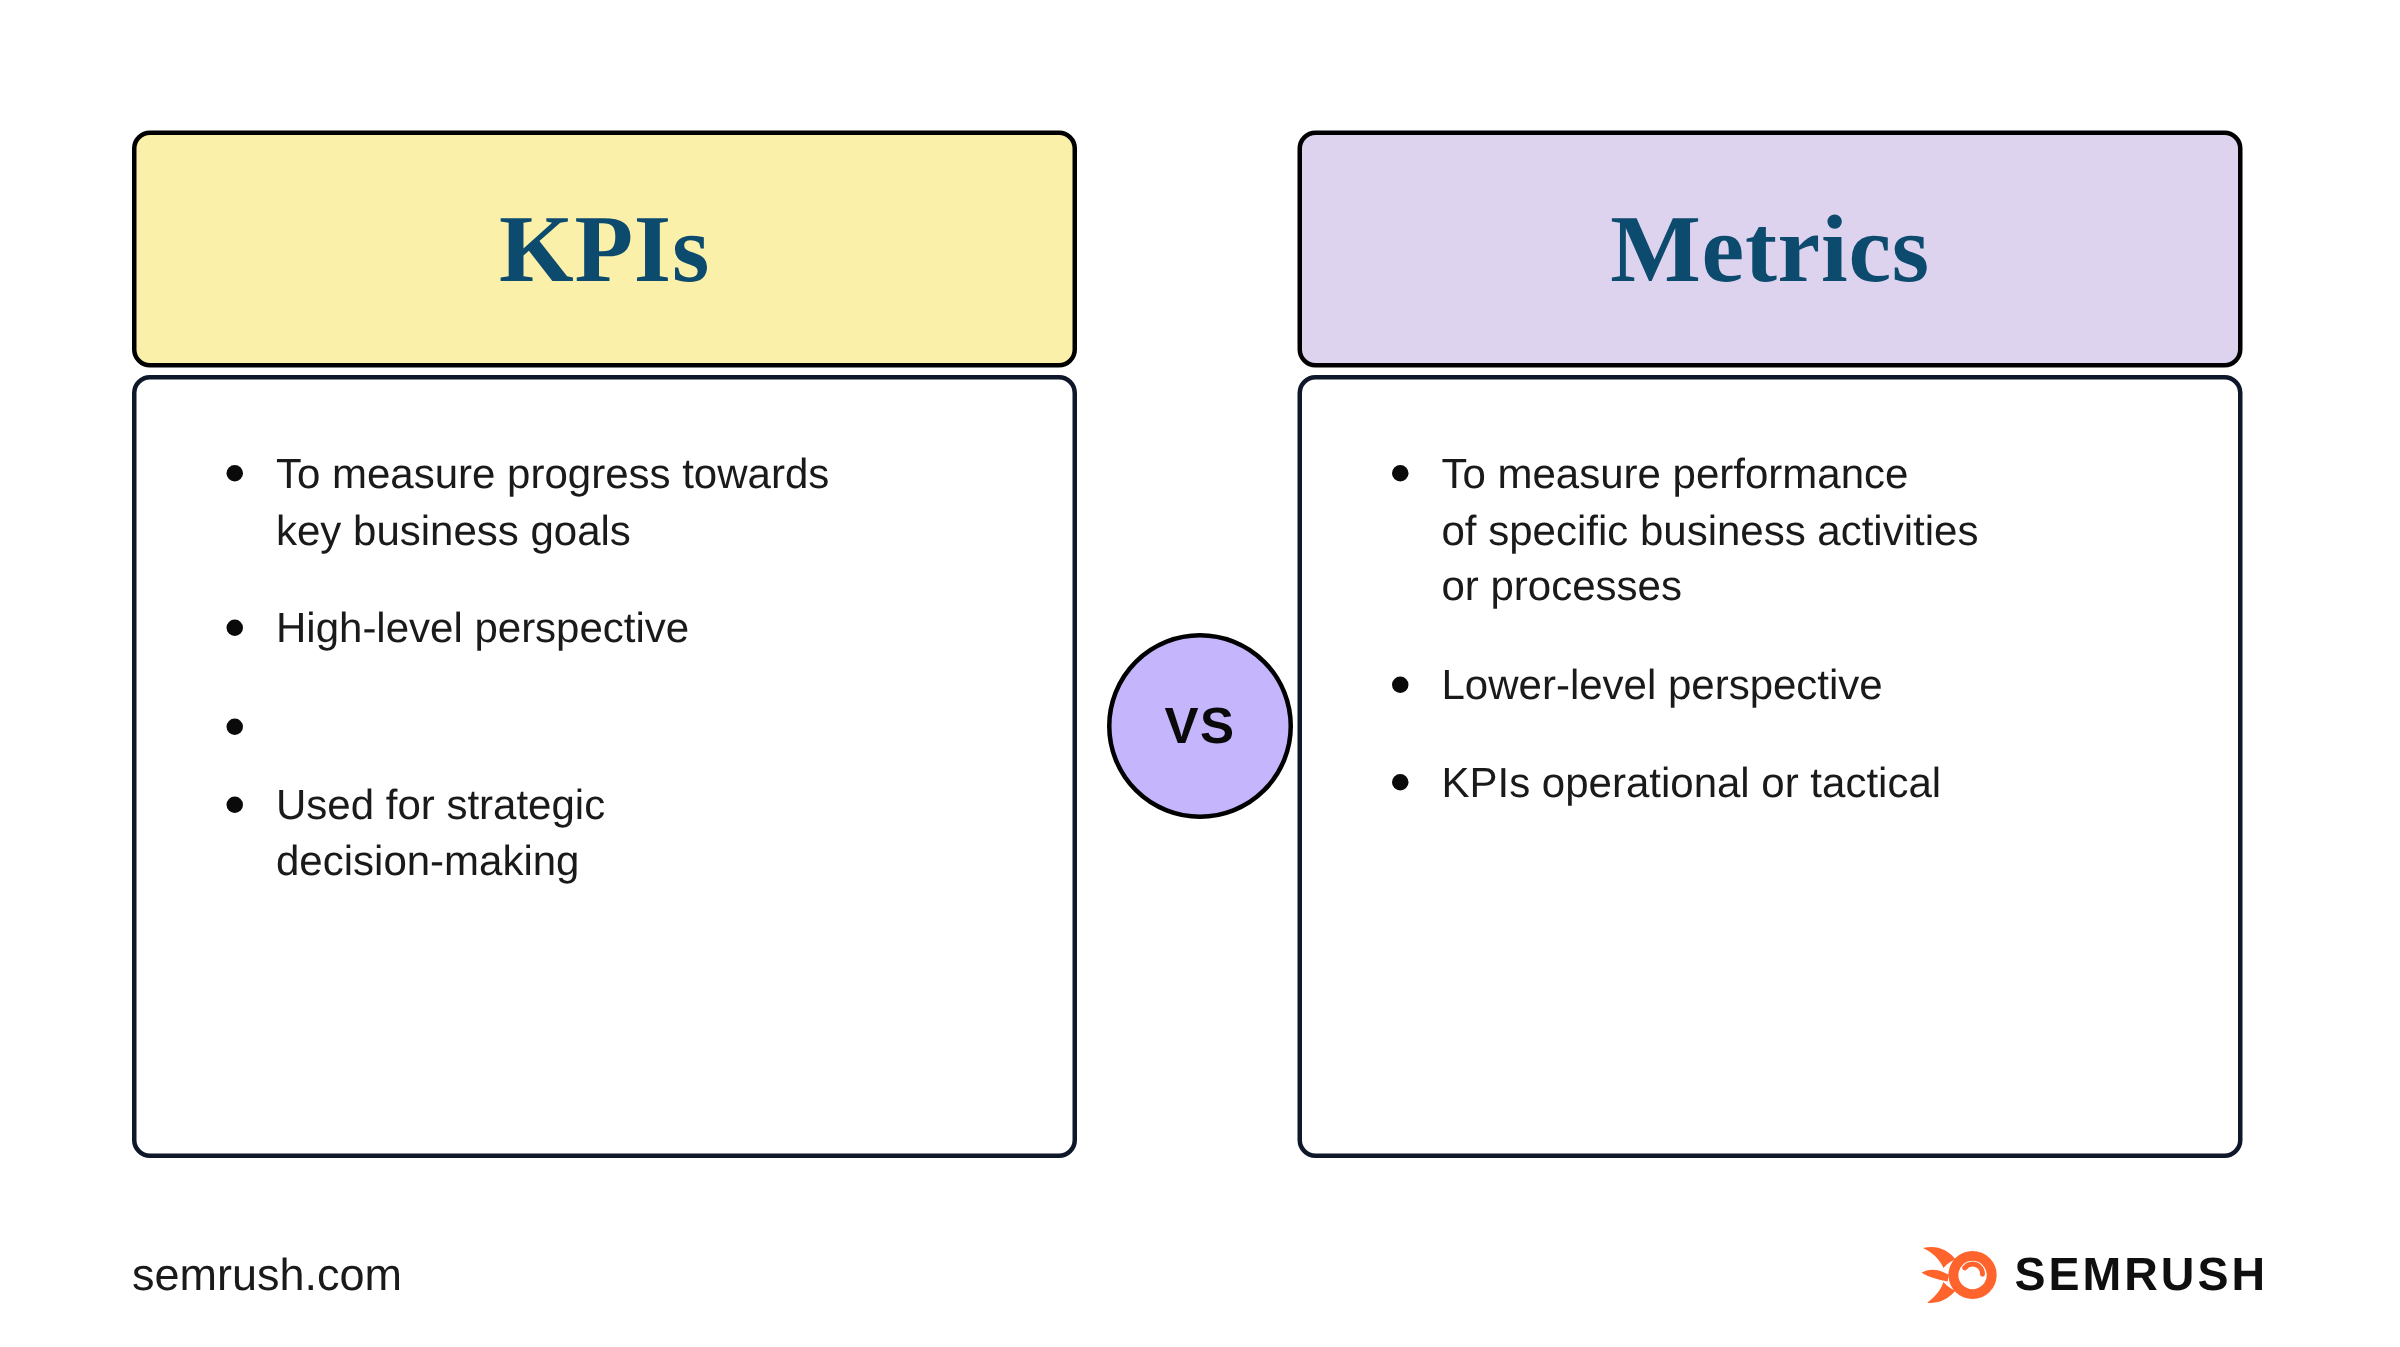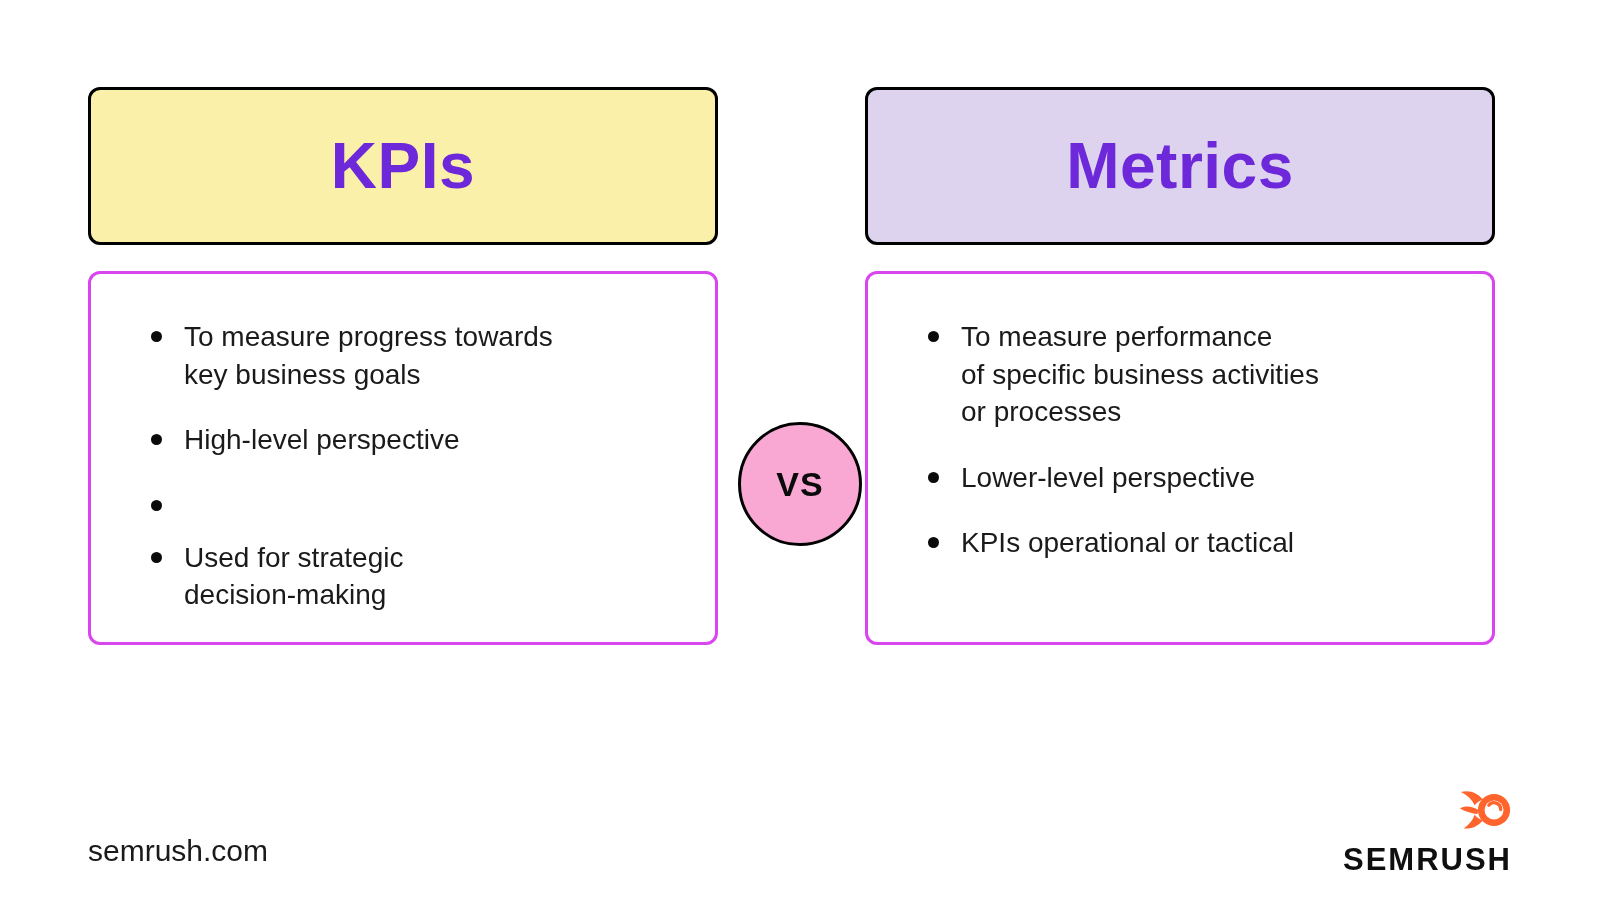--- a/index.html
+++ b/index.html
@@ -34,28 +34,29 @@
     border-radius: 12px;
     display: flex;
     align-items: center;
     justify-content: center;
   }
   .header-title {
     margin: 0;
     font-size: 64px;
     font-weight: 700;
     letter-spacing: 0.5px;
-    color: #6d28d9;
+    color: #0c4a6e;
+    font-family: Liberation Serif, serif;
   }
 
   .body-box {
     box-sizing: border-box;
-    margin-top: 26px;
-    height: 374px;
-    border: 3px solid #d946ef;
+    margin-top: 5px;
+    height: 522px;
+    border: 3px solid #0f172a;
     border-radius: 12px;
     background: #ffffff;
     padding: 44px 30px 0 60px;
   }
 
   .bullet-list {
     list-style: none;
     margin: 0;
     padding: 0;
   }
@@ -102,25 +103,24 @@
     position: absolute;
     left: 88px;
     top: 834px;
     font-size: 30px;
     color: #1a1a1a;
   }
 
   .brand-logo {
     position: absolute;
     right: 88px;
-    top: 788px;
-    display: flex;
-    align-items: flex-end;
+    top: 828px;
+    display: flex;
+    align-items: center;
     gap: 10px;
-    flex-direction: column;
   }
   .brand-icon {
     width: 52px;
     height: 44px;
     color: #FF642D;
     display: block;
   }
   .brand-wordmark {
     font-size: 31px;
     font-weight: 700;
@@ -153,21 +153,21 @@
         </li>
         <li class="bullet-item">
           <span class="bullet-dot"></span>
           <span class="bullet-text">Used for strategic
 decision-making</span>
         </li>
       </ul>
     </div>
   </section>
 
-  <div class="vs-badge" style="background-color: #f9a8d4; justify-content: center;">
+  <div class="vs-badge" style="background-color: #c4b5fd; justify-content: center;">
     <span>VS</span>
   </div>
 
   <section class="column col-right">
     <div class="header-box" style="background-color: rgb(221, 211, 238);">
       <h1 class="header-title">Metrics</h1>
     </div>
     <div class="body-box">
       <ul class="bullet-list">
         <li class="bullet-item">

